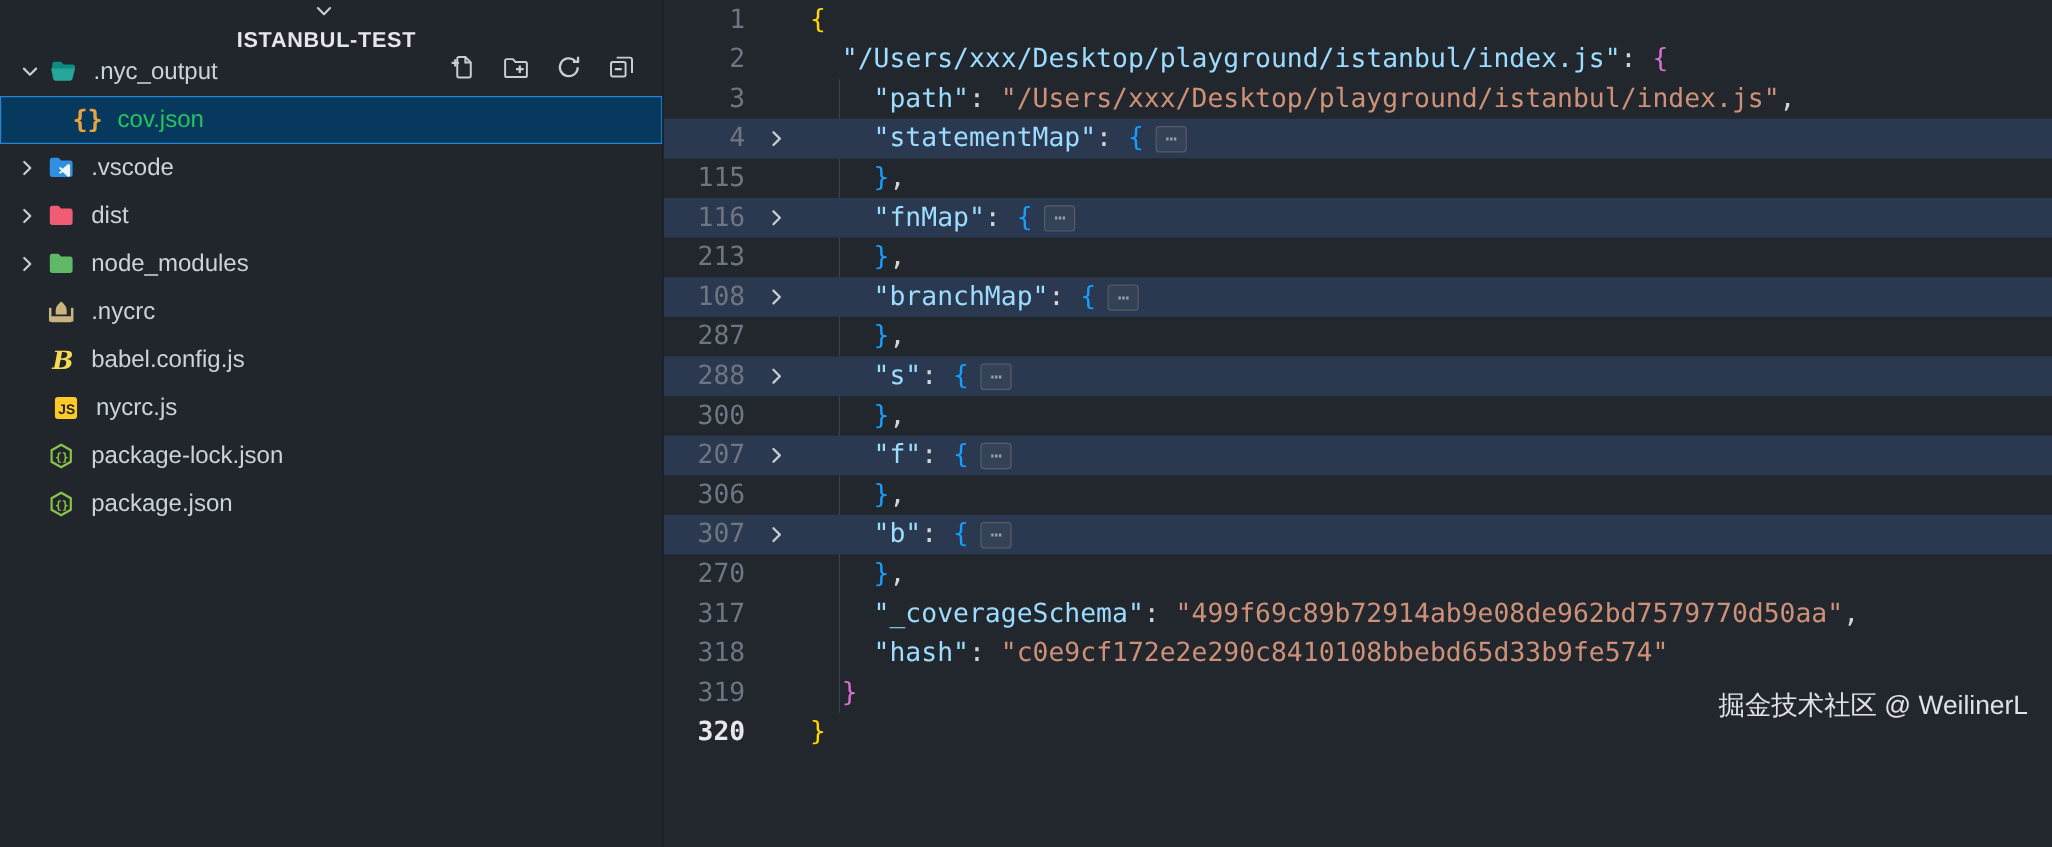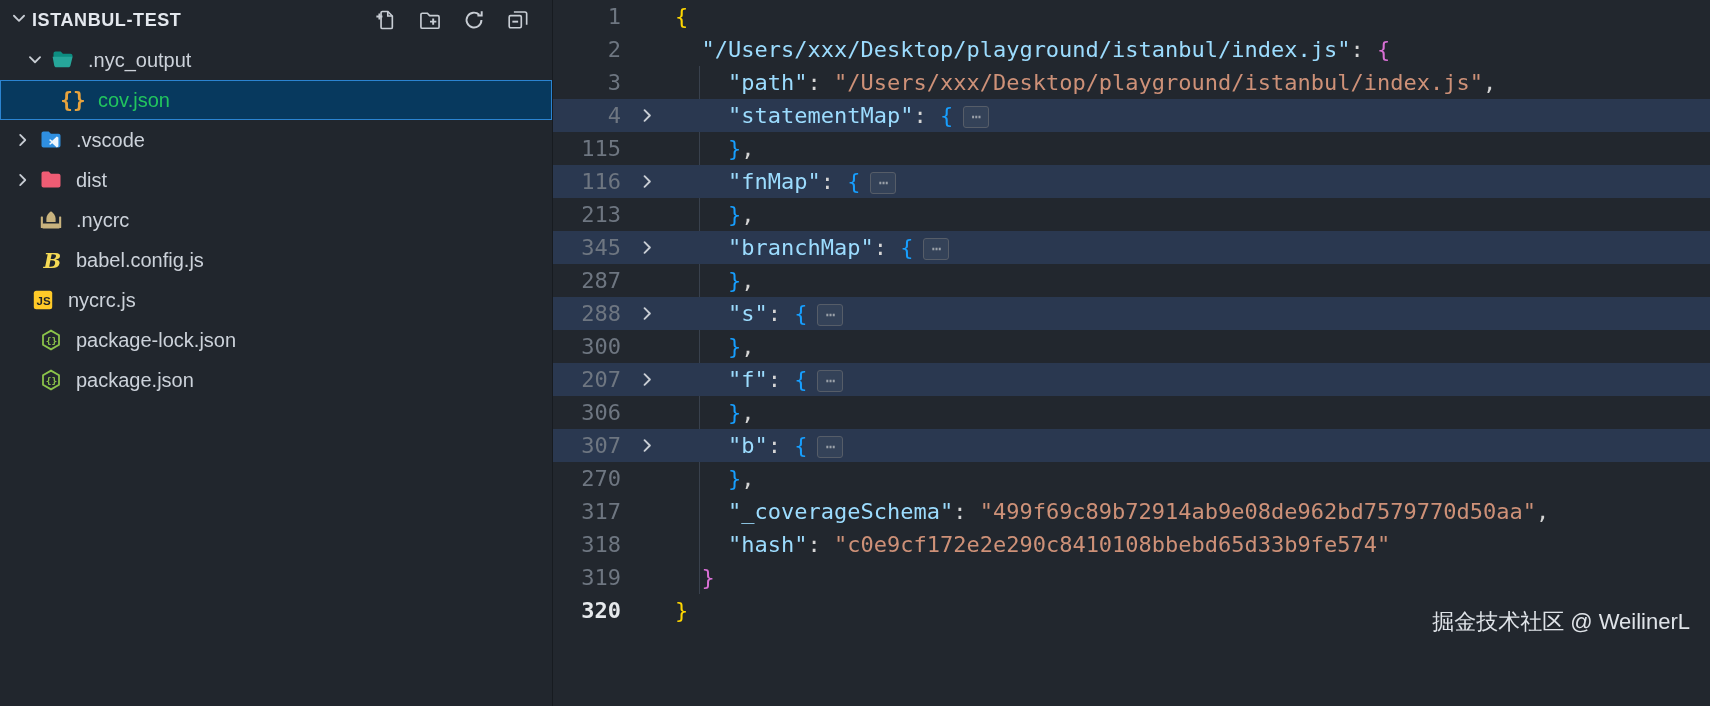--- a/index.html
+++ b/index.html
@@ -2,21 +2,21 @@
 <html style="--tok-key: #9cdcfe; --tok-str: #ce9178; --tok-pun: #d4d4d4; --tok-b1: #ffd700; --tok-b2: #da70d6; --tok-b3: #179fff;"><head>
 <meta charset="utf-8">
 <style>
   * { margin:0; padding:0; box-sizing:border-box; }
   html,body { width:1710px; height:706px; overflow:hidden; background:#1e2228; }
   body { font-family:"Liberation Sans", sans-serif; }
   .app { display:flex; width:1710px; height:706px; }
 
   
   .sidebar { width:553px; flex-shrink:0; background:#21262d; color:#ccd2da; border-right:1px solid #171b20; position:relative; }
-  .sidebar-header { height:40px; display:flex; align-items:center; padding:0 22px 0 10px; }
+  .sidebar-header { height:40px; display:flex; align-items:center; padding:0 22px 0 10px;flex-direction:column; }
   .sidebar-title { font-weight:bold; font-size:18px; letter-spacing:.6px; color:#e4e8ee; margin-left:4px; }
   .header-actions { margin-left:auto; display:flex; gap:20px; }
   .header-actions .act { width:24px; height:24px; display:flex; align-items:center; justify-content:center; cursor:pointer; border-radius:4px; }
   .header-actions svg { width:22px; height:22px; stroke:#c8cdd4; fill:none; stroke-width:1.2; }
 
   .tree-row { height:40px; display:flex; align-items:center; font-size:20px; cursor:pointer; position:relative; }
   .tree-row .chev { width:30px; height:40px; display:flex; align-items:center; justify-content:center; flex-shrink:0; }
   .tree-row .chev svg { width:18px; height:18px; }
   .tree-row .icon { width:26px; height:26px; margin-right:12px; display:flex; align-items:center; justify-content:center; flex-shrink:0; font-family:"DejaVu Sans Mono", monospace; }
   .tree-row .icon svg { width:24px; height:24px; }
@@ -36,21 +36,21 @@
   .fold-col { width:36px; flex-shrink:0; display:flex; align-items:center; justify-content:center; }
   .fold-col svg { width:19px; height:19px; }
   .code-text { padding-left:10px; white-space:pre; }
   .tok-key { color:var(--tok-key); }
   .tok-str { color:var(--tok-str); }
   .tok-pun { color:var(--tok-pun); }
   .tok-b1 { color:var(--tok-b1); }
   .tok-b2 { color:var(--tok-b2); }
   .tok-b3 { color:var(--tok-b3); }
   .fold-badge { display:inline-block; margin-left:10px; padding:0 7px; height:22px; line-height:20px; font-size:16px; vertical-align:middle; color:#9aa0a8; background:rgba(255,255,255,.05); border:1px solid #565d68; border-radius:3px; cursor:pointer; }
-  .watermark { position:absolute; top:605px; right:20px; height:33px; line-height:33px; font-size:22px; color:#dfe3e8; font-family:"Liberation Sans", sans-serif; }
+  .watermark { position:absolute; top:571px; right:20px; height:33px; line-height:33px; font-size:22px; color:#dfe3e8; font-family:"Liberation Sans", sans-serif; }
 </style>
 </head>
 <body>
 
 <div class="app">
 
   <aside class="sidebar">
     <div class="sidebar-header">
       <span class="chev">
         <svg viewBox="0 0 16 16" width="18" height="18">
@@ -89,21 +89,21 @@
               <svg viewBox="0 0 16 16">
                 <rect x="1.6" y="4.8" width="8.8" height="8.8" rx="1"></rect>
                 <path d="M3.9 9.2h4.2" stroke-width="1.4"></path>
                 <path d="M5 2.2h8a1.3 1.3 0 0 1 1.3 1.3v8"></path>
               </svg>
             </span>
           </span>
         </div>
     </div>
     <div class="tree">
-        <div class="tree-row" style="padding-left: 20px;">
+        <div class="tree-row" style="padding-left: 10px;">
           <span class="chev">
             <svg viewBox="0 0 16 16">
               <path d="M3.5 5.5L8 10l4.5-4.5" fill="none" stroke="#c8cdd4" stroke-width="1.6" stroke-linecap="round" stroke-linejoin="round"></path>
             </svg>
           </span>
           <span class="icon">
             <svg viewBox="0 0 24 24">
               <path fill="#0d8d81" d="M2.5 5.5c0-1.1.9-2 2-2h5.2l2.2 2.3h7.6c1.1 0 2 .9 2 2V9H2.5z"></path>
               <path fill="#26a69a" d="M1.6 8.8h20l-2.2 8.9c-.2.9-1 1.5-1.9 1.5H5.2c-.9 0-1.7-.6-1.9-1.5z"></path>
             </svg>
@@ -136,20 +136,33 @@
             <svg viewBox="0 0 16 16">
               <path d="M5.5 3.5L10 8l-4.5 4.5" fill="none" stroke="#c8cdd4" stroke-width="1.6" stroke-linecap="round" stroke-linejoin="round"></path>
             </svg>
           </span>
           <span class="icon">
             <svg viewBox="0 0 24 24">
               <path fill="#ef5c74" d="M2.5 5.5c0-1.1.9-2 2-2h5.2l2.2 2.3h7.6c1.1 0 2 .9 2 2v9.7c0 1.1-.9 2-2 2h-15c-1.1 0-2-.9-2-2z"></path>
             </svg>
           </span>
           <span class="label">dist</span>
+        </div>
+        <div class="tree-row" style="padding-left: 8px;">
+          <span class="chev">
+            <svg viewBox="0 0 16 16">
+              <path d="M5.5 3.5L10 8l-4.5 4.5" fill="none" stroke="#c8cdd4" stroke-width="1.6" stroke-linecap="round" stroke-linejoin="round"></path>
+            </svg>
+          </span>
+          <span class="icon">
+            <svg viewBox="0 0 24 24">
+              <path fill="#5fb865" d="M2.5 5.5c0-1.1.9-2 2-2h5.2l2.2 2.3h7.6c1.1 0 2 .9 2 2v9.7c0 1.1-.9 2-2 2h-15c-1.1 0-2-.9-2-2z"></path>
+            </svg>
+          </span>
+          <span class="label">node_modules</span>
         </div>
         <div class="tree-row" style="padding-left: 8px;">
           <span class="chev"></span>
           <span class="icon">
             <svg viewBox="0 0 24 24" fill="#c9b37e">
               <rect x="3.2" y="15.5" width="17.6" height="5" rx="1"></rect>
               <path d="M12 3.2c2.6 2.1 4.6 4.3 4.6 7.3v3.6H7.4v-3.6c0-3 2-5.2 4.6-7.3z"></path>
               <rect x="1.8" y="8.5" width="2.1" height="11.5" rx=".6"></rect>
               <rect x="20.1" y="8.5" width="2.1" height="11.5" rx=".6"></rect>
             </svg>
@@ -158,21 +171,21 @@
         </div>
         <div class="tree-row" style="padding-left: 8px;">
           <span class="chev"></span>
           <span class="icon">
             <svg viewBox="0 0 24 24">
               <text x="4.5" y="19.5" font-size="21" font-style="italic" font-weight="bold" font-family="DejaVu Serif, serif" fill="#f5da55">B</text>
             </svg>
           </span>
           <span class="label">babel.config.js</span>
         </div>
-        <div class="tree-row" style="padding-left: 0;">
+        <div class="tree-row" style="padding-left: 12px;">
           <span class="chev"></span>
           <span class="icon">
             <svg viewBox="0 0 24 24">
               <rect x="2.8" y="2.8" width="18.4" height="18.4" rx="2.5" fill="#ffca28"></rect>
               <text x="5.6" y="17.3" font-size="11.5" font-weight="bold" font-family="Liberation Sans, sans-serif" fill="#1e2228">JS</text>
             </svg>
           </span>
           <span class="label">nycrc.js</span>
         </div>
         <div class="tree-row" style="padding-left: 8px;">
@@ -205,21 +218,21 @@
         <div class="code-row"><span class="gutter-num">2</span><span class="fold-col"></span><span class="code-text">  <span class="tok-key">"/Users/xxx/Desktop/playground/istanbul/index.js"</span><span class="tok-pun">: </span><span class="tok-b2">{</span></span></div>
         <div class="code-row"><span class="gutter-num">3</span><span class="fold-col"></span><span class="code-text">    <span class="tok-key">"path"</span><span class="tok-pun">: </span><span class="tok-str">"/Users/xxx/Desktop/playground/istanbul/index.js"</span><span class="tok-pun">,</span></span></div>
         <div class="code-row hl"><span class="gutter-num">4</span><span class="fold-col"><svg viewBox="0 0 16 16">
               <path d="M5.5 3.5L10 8l-4.5 4.5" fill="none" stroke="#c8cdd4" stroke-width="1.6" stroke-linecap="round" stroke-linejoin="round"></path>
             </svg></span><span class="code-text">    <span class="tok-key">"statementMap"</span><span class="tok-pun">: </span><span class="tok-b3">{</span><span class="fold-badge">⋯</span></span></div>
         <div class="code-row"><span class="gutter-num">115</span><span class="fold-col"></span><span class="code-text">    <span class="tok-b3">}</span><span class="tok-pun">,</span></span></div>
         <div class="code-row hl"><span class="gutter-num">116</span><span class="fold-col"><svg viewBox="0 0 16 16">
               <path d="M5.5 3.5L10 8l-4.5 4.5" fill="none" stroke="#c8cdd4" stroke-width="1.6" stroke-linecap="round" stroke-linejoin="round"></path>
             </svg></span><span class="code-text">    <span class="tok-key">"fnMap"</span><span class="tok-pun">: </span><span class="tok-b3">{</span><span class="fold-badge">⋯</span></span></div>
         <div class="code-row"><span class="gutter-num">213</span><span class="fold-col"></span><span class="code-text">    <span class="tok-b3">}</span><span class="tok-pun">,</span></span></div>
-        <div class="code-row hl"><span class="gutter-num">345</span><span class="fold-col"><svg viewBox="0 0 16 16">
+        <div class="code-row hl"><span class="gutter-num">108</span><span class="fold-col"><svg viewBox="0 0 16 16">
               <path d="M5.5 3.5L10 8l-4.5 4.5" fill="none" stroke="#c8cdd4" stroke-width="1.6" stroke-linecap="round" stroke-linejoin="round"></path>
             </svg></span><span class="code-text">    <span class="tok-key">"branchMap"</span><span class="tok-pun">: </span><span class="tok-b3">{</span><span class="fold-badge">⋯</span></span></div>
         <div class="code-row"><span class="gutter-num">287</span><span class="fold-col"></span><span class="code-text">    <span class="tok-b3">}</span><span class="tok-pun">,</span></span></div>
         <div class="code-row hl"><span class="gutter-num">288</span><span class="fold-col"><svg viewBox="0 0 16 16">
               <path d="M5.5 3.5L10 8l-4.5 4.5" fill="none" stroke="#c8cdd4" stroke-width="1.6" stroke-linecap="round" stroke-linejoin="round"></path>
             </svg></span><span class="code-text">    <span class="tok-key">"s"</span><span class="tok-pun">: </span><span class="tok-b3">{</span><span class="fold-badge">⋯</span></span></div>
         <div class="code-row"><span class="gutter-num">300</span><span class="fold-col"></span><span class="code-text">    <span class="tok-b3">}</span><span class="tok-pun">,</span></span></div>
         <div class="code-row hl"><span class="gutter-num">207</span><span class="fold-col"><svg viewBox="0 0 16 16">
               <path d="M5.5 3.5L10 8l-4.5 4.5" fill="none" stroke="#c8cdd4" stroke-width="1.6" stroke-linecap="round" stroke-linejoin="round"></path>
             </svg></span><span class="code-text">    <span class="tok-key">"f"</span><span class="tok-pun">: </span><span class="tok-b3">{</span><span class="fold-badge">⋯</span></span></div>

